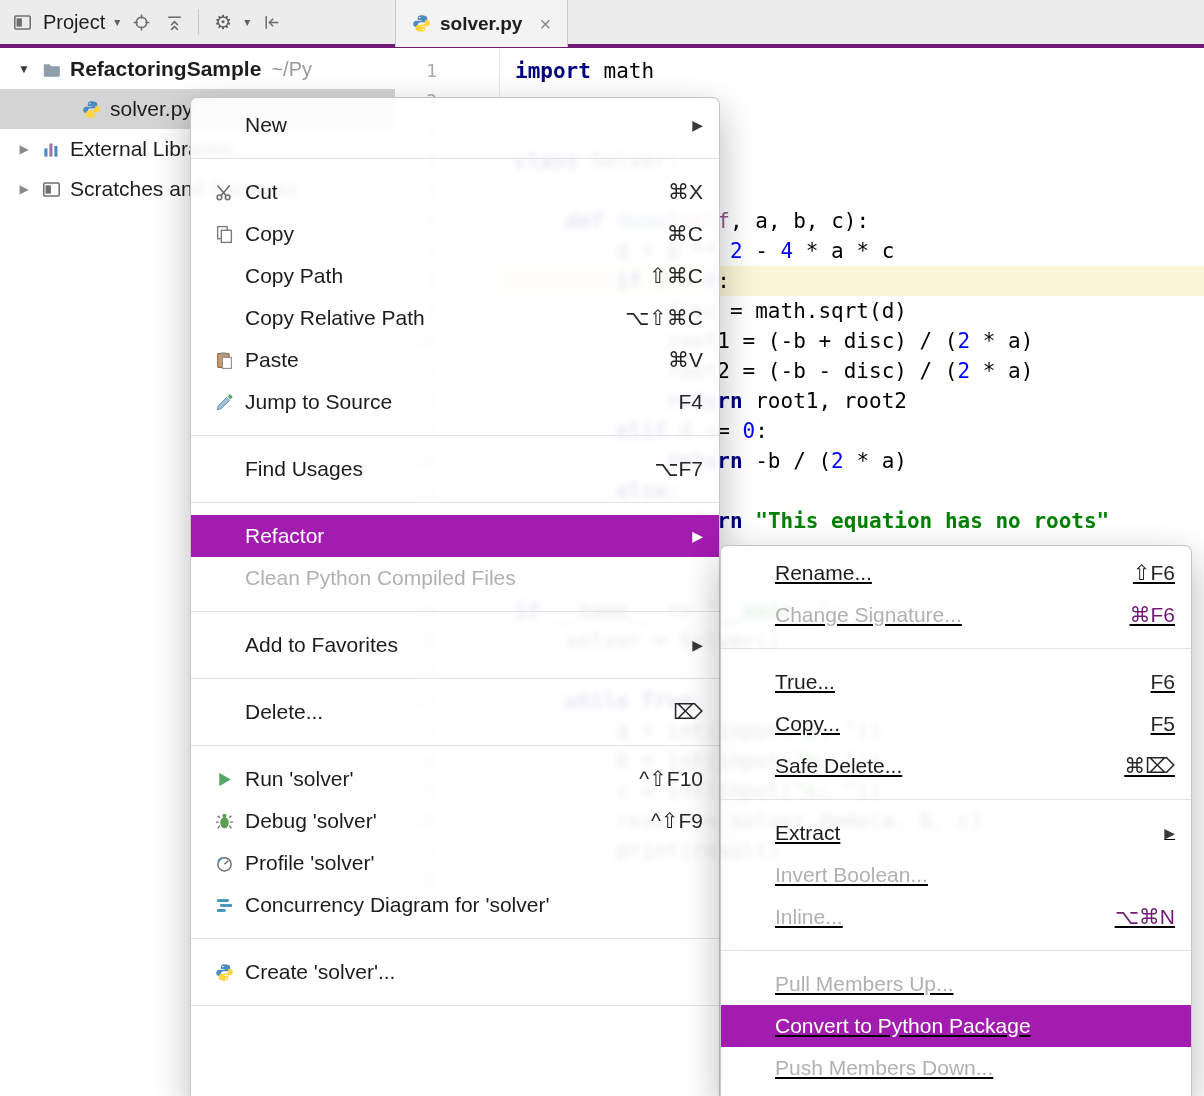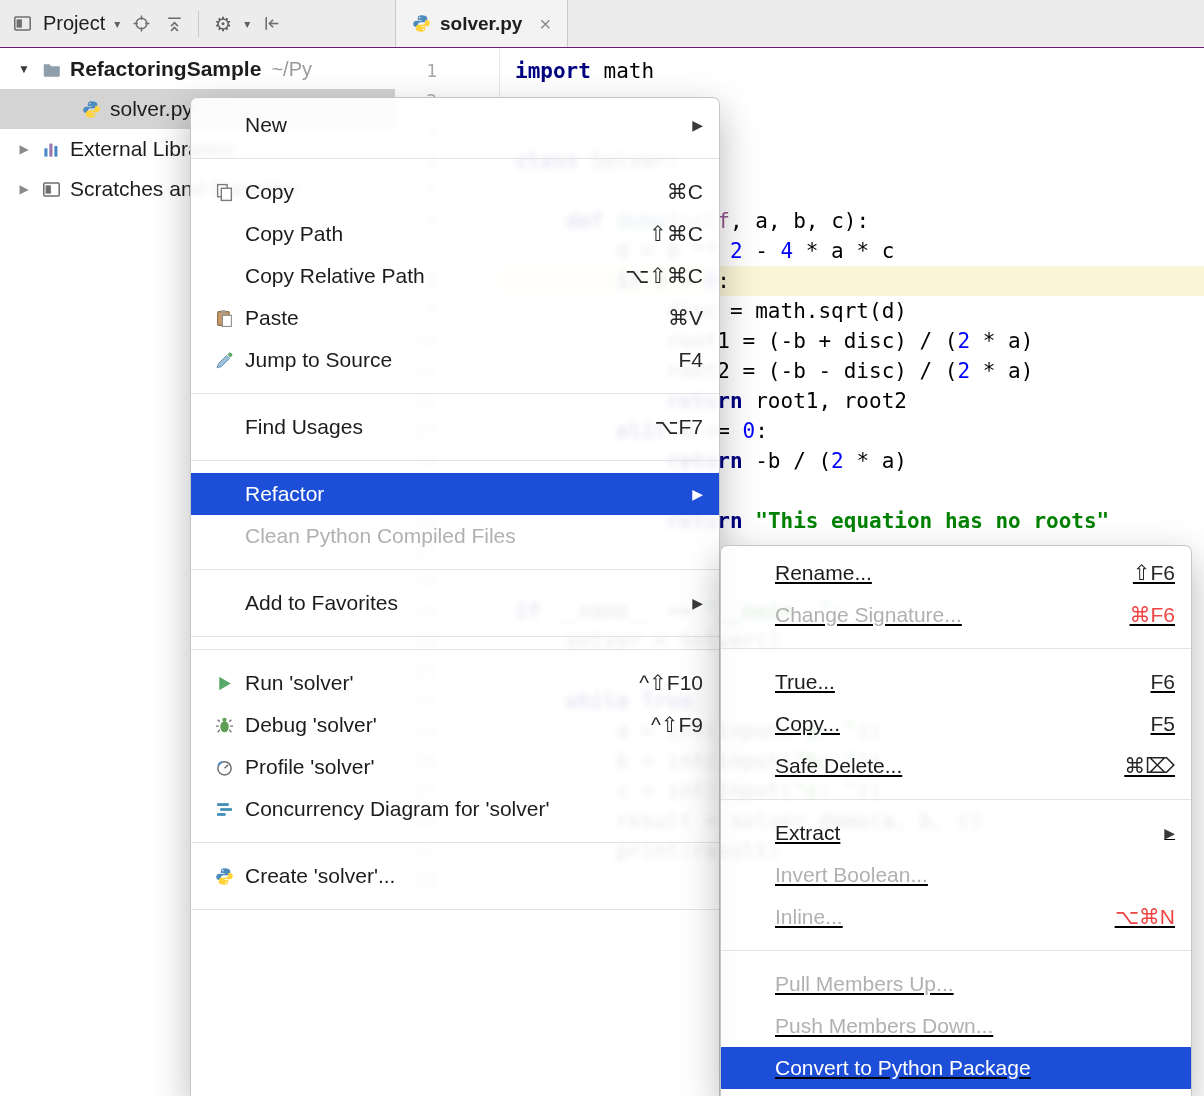--- a/index.html
+++ b/index.html
@@ -1,21 +1,21 @@
 <!DOCTYPE html>
 <html><head>
 <meta charset="utf-8">
 <style>
   html,body{margin:0;padding:0;background:#fff;}
   .app{position:relative;width:1204px;height:1096px;overflow:hidden;background:#fff;
        font-family:"Liberation Sans","DejaVu Sans",sans-serif;-webkit-font-smoothing:antialiased;}
 
   
   .topbar{position:absolute;left:0;top:0;width:100%;height:48px;background:#ECECEC;
-          border-bottom:1px solid #701a75;display:flex;box-sizing:border-box;z-index:2;}
+          border-bottom:4px solid #701a75;display:flex;box-sizing:border-box;z-index:2;}
   .proj-header{width:395px;flex:none;display:flex;align-items:center;gap:9px;padding-left:10px;box-sizing:border-box;}
   .proj-label{font-size:20px;color:#1d1d1d;}
   .icn{display:inline-flex;width:24px;height:24px;align-items:center;justify-content:center;}
   .icn svg{width:19px;height:19px;}
   .caret{font-size:12px;color:#5f5f5f;}
   .vdiv{width:1px;height:26px;background:#C9C9C9;margin:0 3px;}
   .gear-glyph{font-size:20px;color:#5f5f5f;line-height:1;}
   .tabstrip{flex:1;display:flex;}
   .tab{display:flex;align-items:center;gap:9px;padding:0 16px;height:47px;background:#F3F3F3;
        border-left:1px solid #C9C9C9;border-right:1px solid #C9C9C9;box-sizing:border-box;}
@@ -57,22 +57,22 @@
         box-shadow:0 14px 38px rgba(0,0,0,0.28);box-sizing:border-box;padding-top:6px;}
   .menu.context{left:190px;top:97px;width:530px;bottom:0;z-index:10;}
   .menu.submenu{left:720px;top:545px;width:472px;bottom:0;z-index:11;text-decoration:underline;}
   .mi{height:42px;display:flex;align-items:center;padding:0 16px 0 20px;font-size:21px;color:#1c1c1c;}
   .mi .ic{width:26px;margin-right:8px;display:inline-flex;justify-content:center;flex:none;}
   .mi .ic svg{width:19px;height:19px;}
   .mi .lbl{white-space:nowrap;}
   .mi .sc{margin-left:auto;color:#262626;white-space:nowrap;font-size:21px;}
   .mi .sub-arrow{margin-left:auto;font-size:14px;color:#3a3a3a;}
   .mi.disabled{color:#B1B1B1;}
-  .mi.disabled .sc{color:#ef4444;}
-  .mi.highlighted{background:#1d4ed8;color:#fff;}
+  .mi.disabled .sc{color:#701a75;}
+  .mi.highlighted{background:#a21caf;color:#fff;}
   .mi.highlighted .sub-arrow{color:#fff;}
   .msep{height:1px;background:#E3E3E3;margin:12px 0;}
 </style>
 </head>
 <body>
 
 <div class="app">
 
   <div class="topbar">
     <div class="proj-header">
@@ -238,20 +238,33 @@
   <div class="menu context" id="context-menu">
       <div class="mi">
         <span class="ic"></span>
         <span class="lbl">New</span>
         <span class="sub-arrow">▶</span>
       </div>
       <div class="msep"></div>
       <div class="mi">
         <span class="ic">
           <svg viewBox="0 0 18 18">
+            <g stroke="#6E6E6E" stroke-width="1.5" fill="none">
+              <circle cx="4.2" cy="13.6" r="2.2"></circle>
+              <circle cx="12" cy="13.6" r="2.2"></circle>
+              <path d="M5.8 11.9L14 2.3M10.4 11.9L2.3 2.3"></path>
+            </g>
+          </svg>
+        </span>
+        <span class="lbl">Cut</span>
+        <span class="sc">⌘X</span>
+      </div>
+      <div class="mi">
+        <span class="ic">
+          <svg viewBox="0 0 18 18">
             <g fill="#FFFFFF" stroke="#7A7A7A" stroke-width="1.3">
               <rect x="2.5" y="1.5" width="9" height="11.5"></rect>
               <rect x="6" y="5" width="9.5" height="11.5"></rect>
             </g>
           </svg>
         </span>
         <span class="lbl">Copy</span>
         <span class="sc">⌘C</span>
       </div>
       <div class="mi">
@@ -301,20 +314,25 @@
         <span class="ic"></span>
         <span class="lbl">Clean Python Compiled Files</span>
       </div>
       <div class="msep"></div>
       <div class="mi">
         <span class="ic"></span>
         <span class="lbl">Add to Favorites</span>
         <span class="sub-arrow">▶</span>
       </div>
       <div class="msep"></div>
+      <div class="mi">
+        <span class="ic"></span>
+        <span class="lbl">Delete...</span>
+        <span class="sc">⌦</span>
+      </div>
       <div class="msep"></div>
       <div class="mi">
         <span class="ic">
           <svg viewBox="0 0 18 18">
             <path d="M4 2.5l11 6.5-11 6.5z" fill="#59A869"></path>
           </svg>
         </span>
         <span class="lbl">Run 'solver'</span>
         <span class="sc">^⇧F10</span>
       </div>
@@ -405,23 +423,23 @@
       <div class="mi disabled">
         <span class="ic"></span>
         <span class="lbl">Inline...</span>
         <span class="sc">⌥⌘N</span>
       </div>
       <div class="msep"></div>
       <div class="mi disabled">
         <span class="ic"></span>
         <span class="lbl">Pull Members Up...</span>
       </div>
+      <div class="mi highlighted">
+        <span class="ic"></span>
+        <span class="lbl">Convert to Python Package</span>
+      </div>
       <div class="mi disabled">
         <span class="ic"></span>
         <span class="lbl">Push Members Down...</span>
       </div>
-      <div class="mi highlighted">
-        <span class="ic"></span>
-        <span class="lbl">Convert to Python Package</span>
-      </div>
     </div>
 
 </div>
 
 </body></html>

